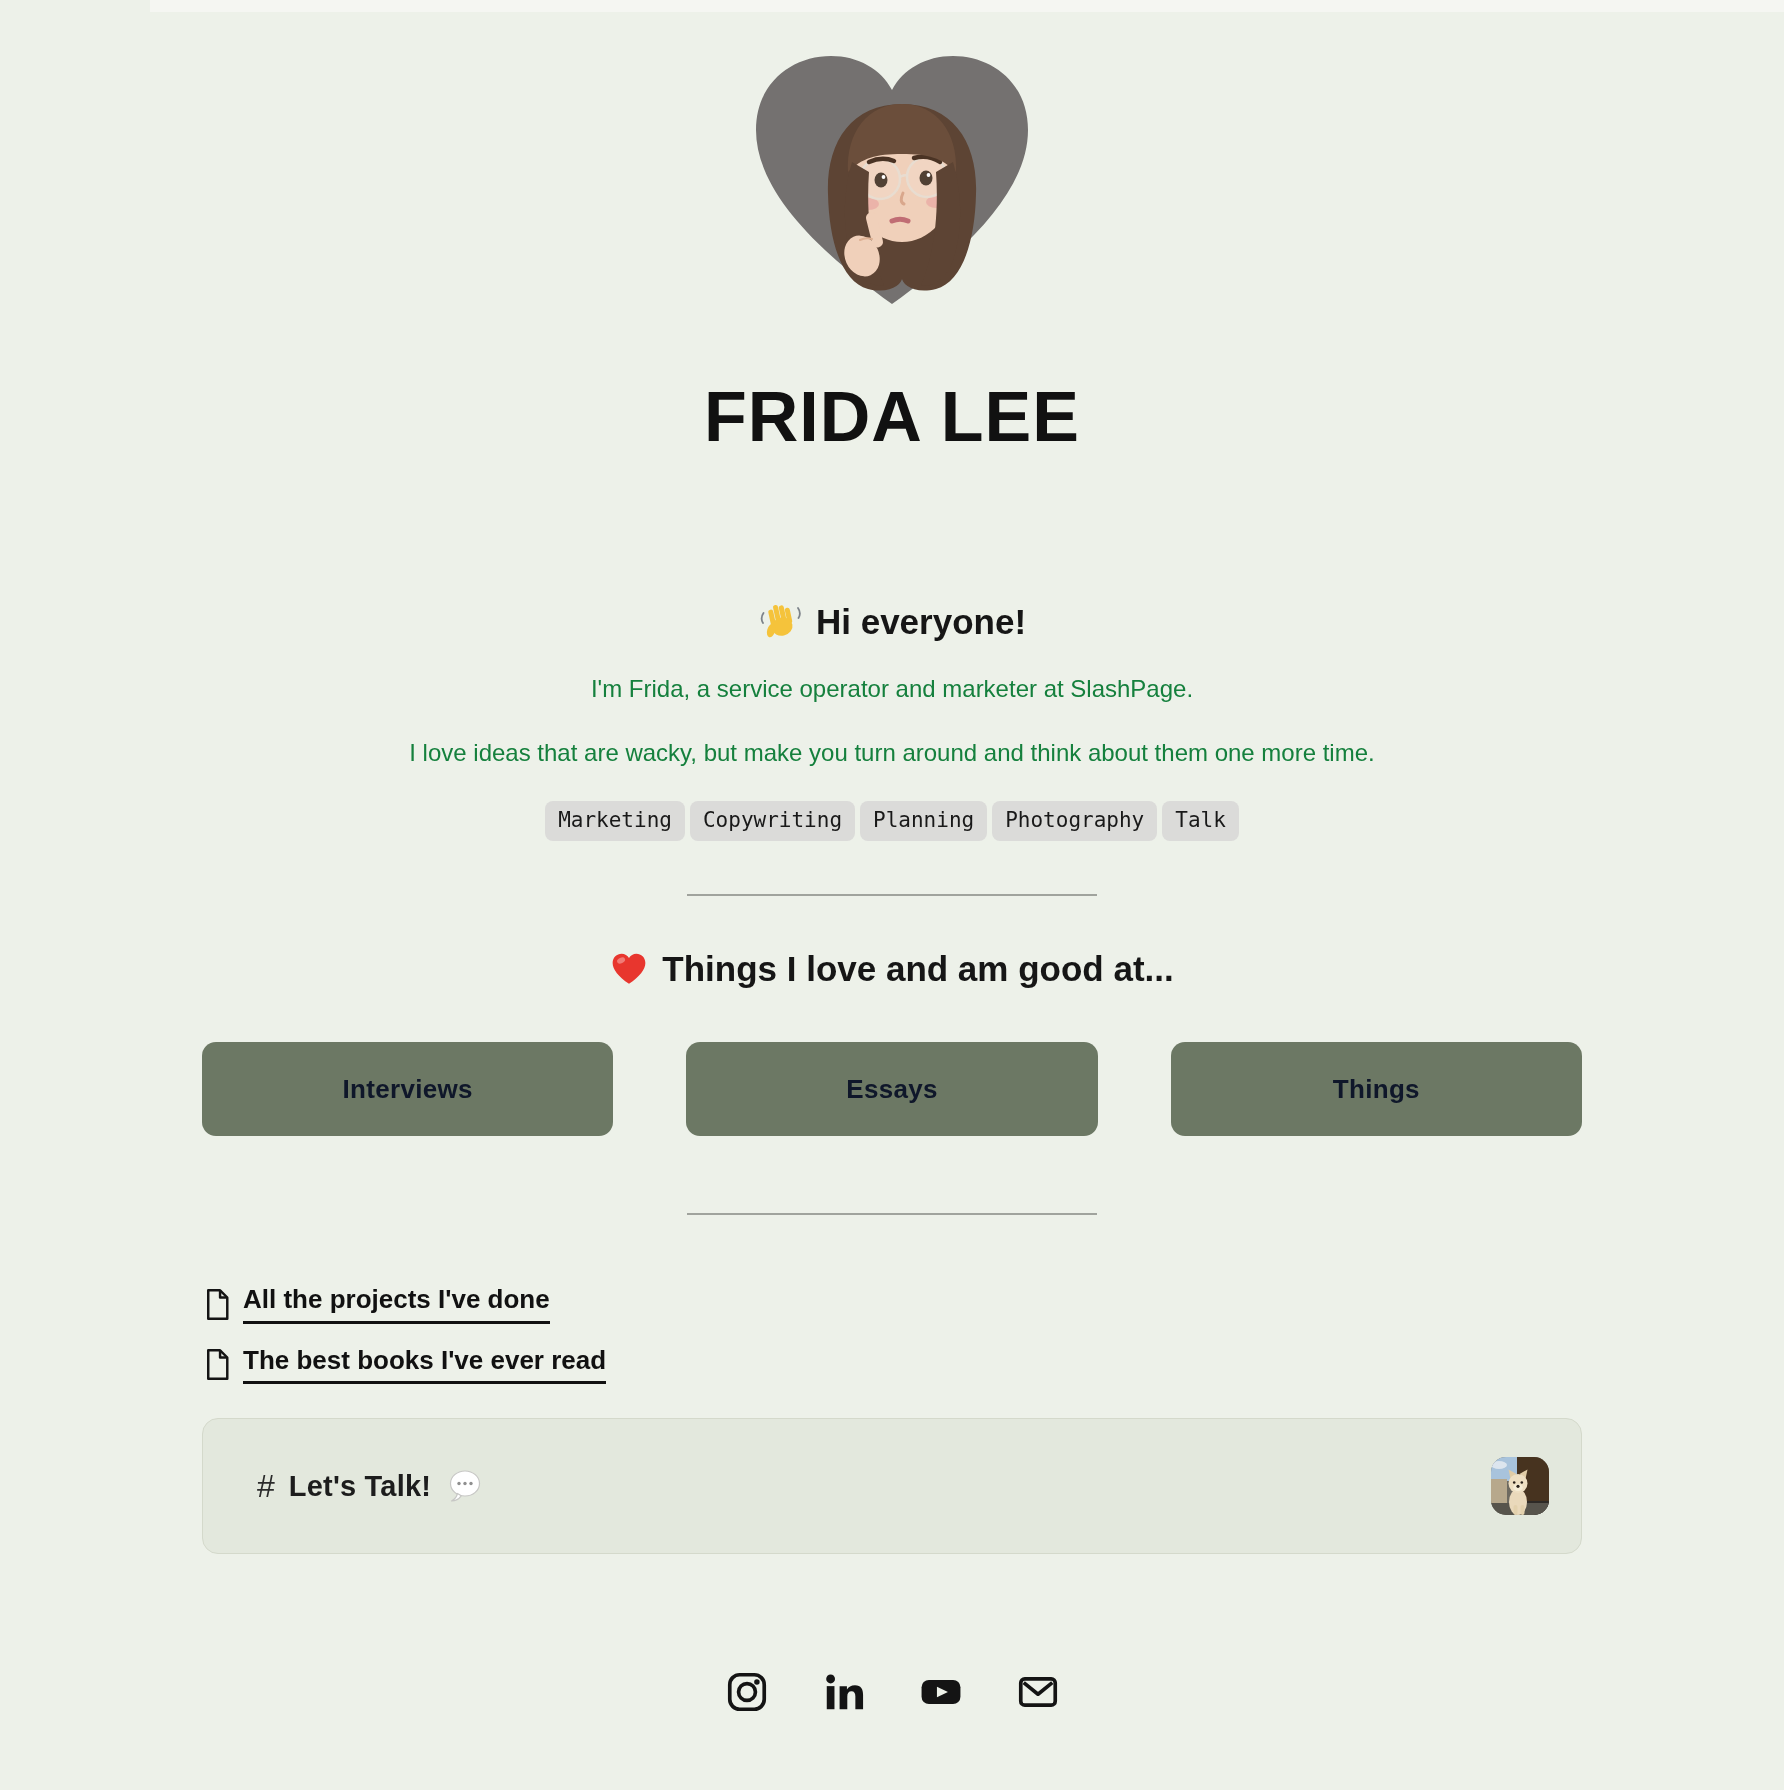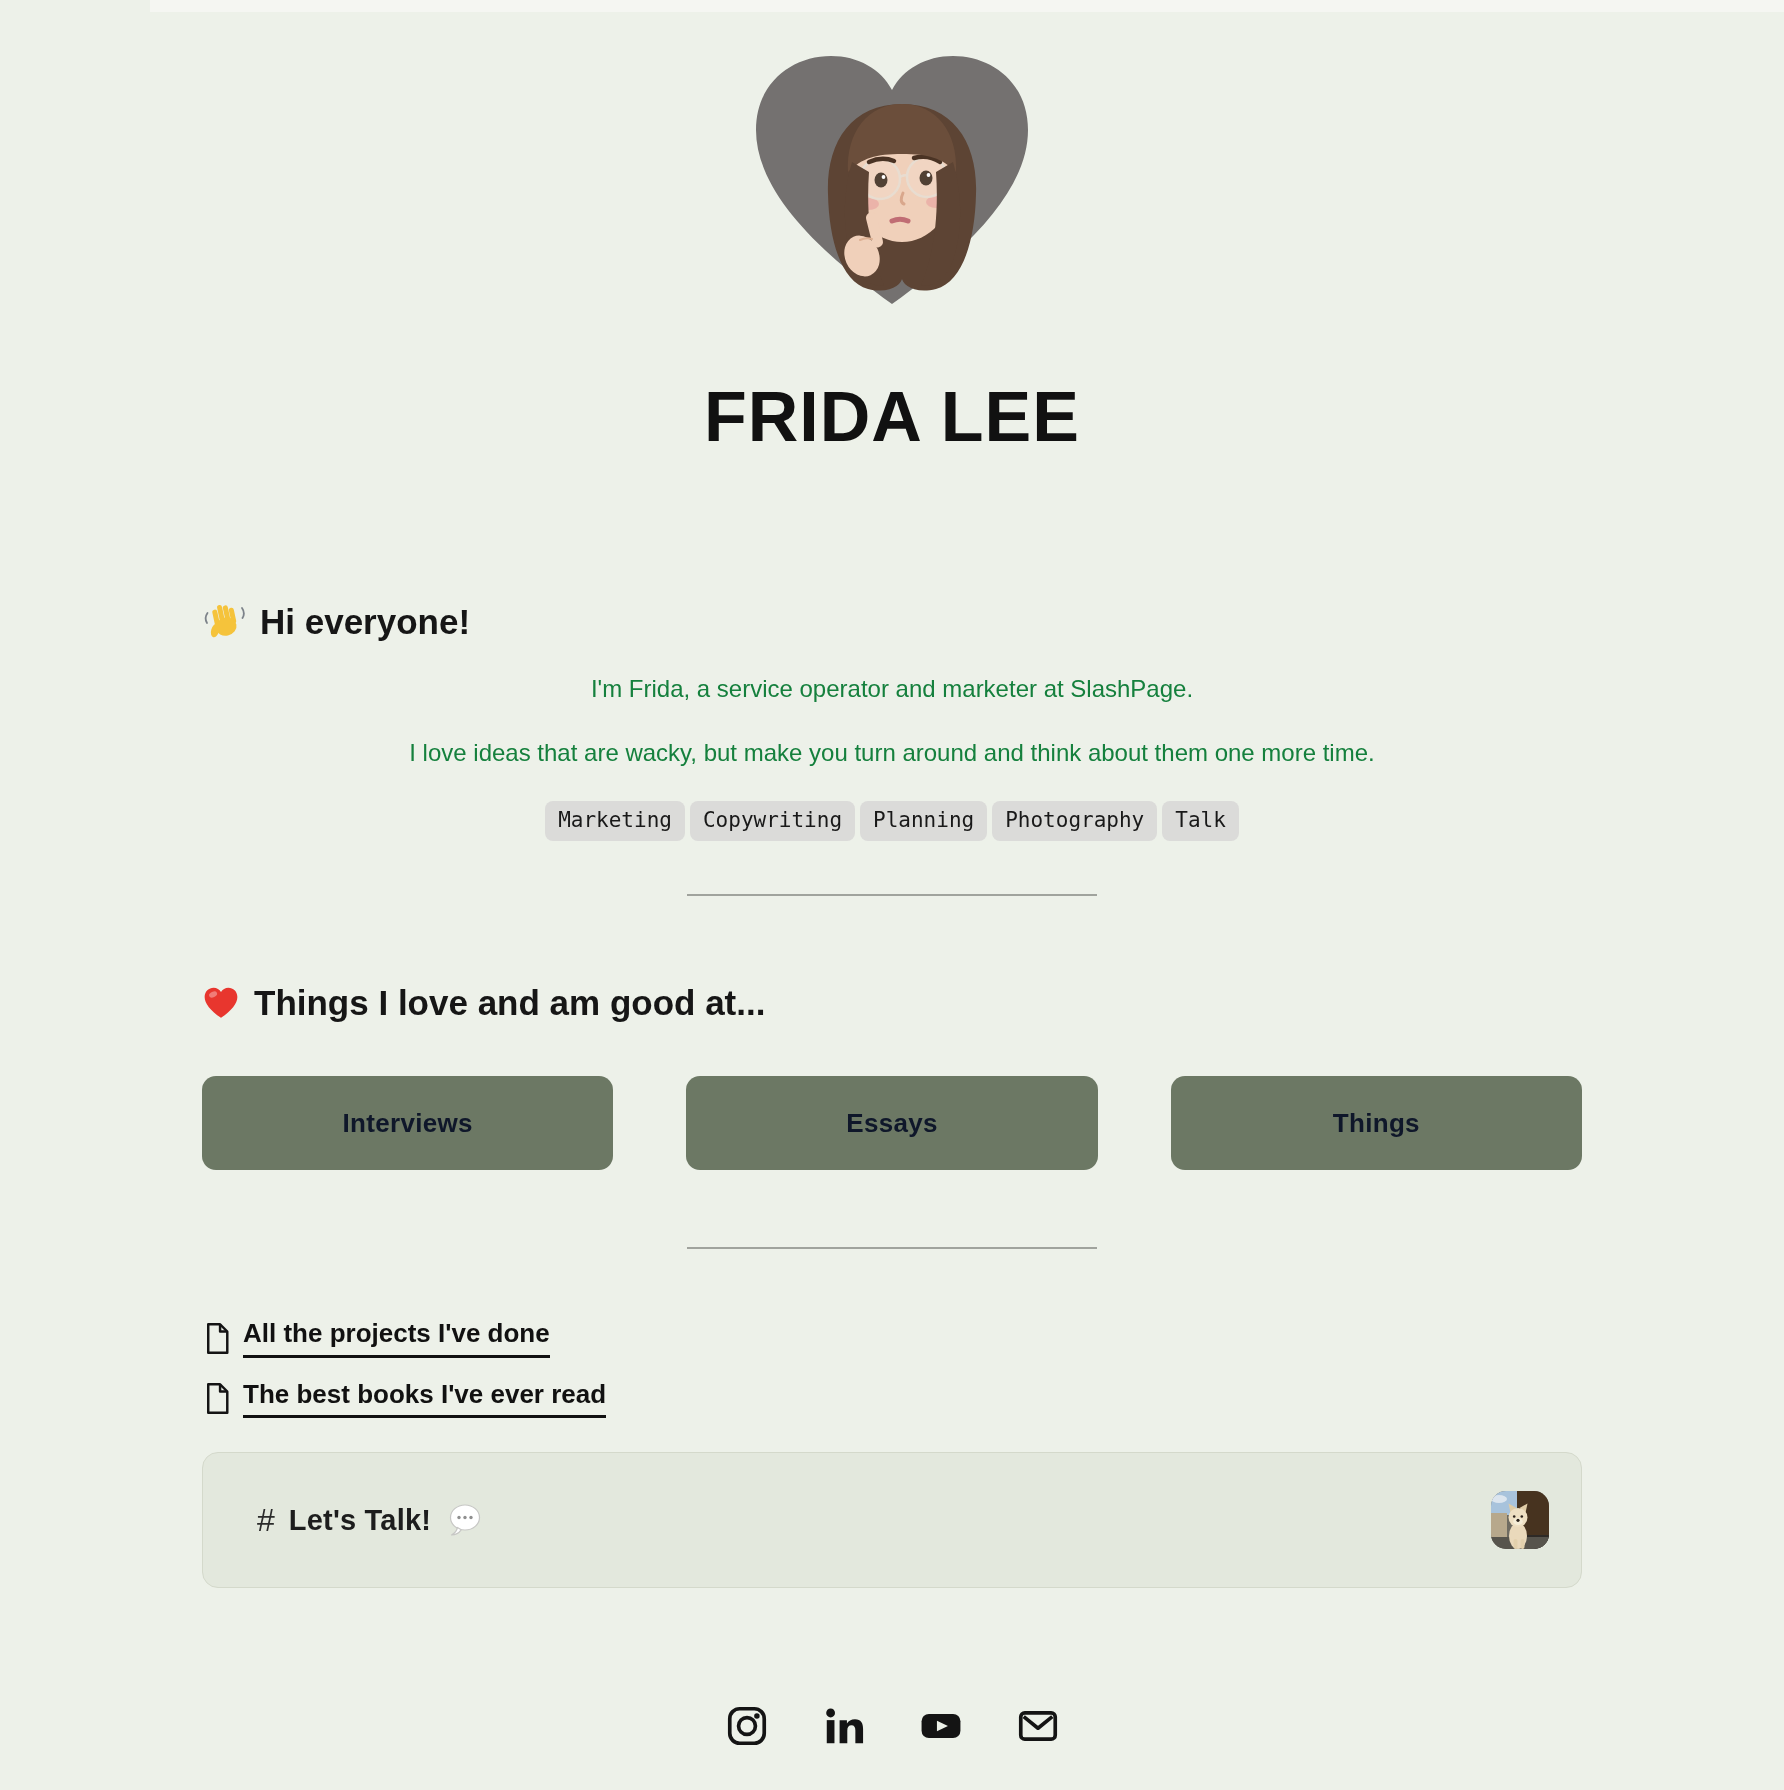--- a/index.html
+++ b/index.html
@@ -28,25 +28,25 @@
     text-align: center;
     font-size: 70px;
     font-weight: bold;
     letter-spacing: 1px;
     color: #111;
     line-height: 1;
   }
 
   
   .section-heading {
-    display: flex; align-items: center; gap: 14px;
+    display: flex; justify-content: center; align-items: center; gap: 14px;
     font-size: 35px; font-weight: bold; color: #161616; line-height: 1.2;
   }
   .intro-heading { margin-top: 148px; }
-  .skills-heading { margin-top: 86px; }
+  .skills-heading { margin-top: 52px; }
   .emoji-icon { display: inline-flex; align-items: center; }
 
   .intro-line { text-align: center; font-size: 24px; color: #15803d; }
   .intro-line-1 { margin-top: 31px; }
   .intro-line-2 { margin-top: 36px; }
 
   
   .tag-list { margin-top: 34px; display: flex; justify-content: center; gap: 5px; }
   .tag-pill {
     background: #dbdbd9; color: #191919;

